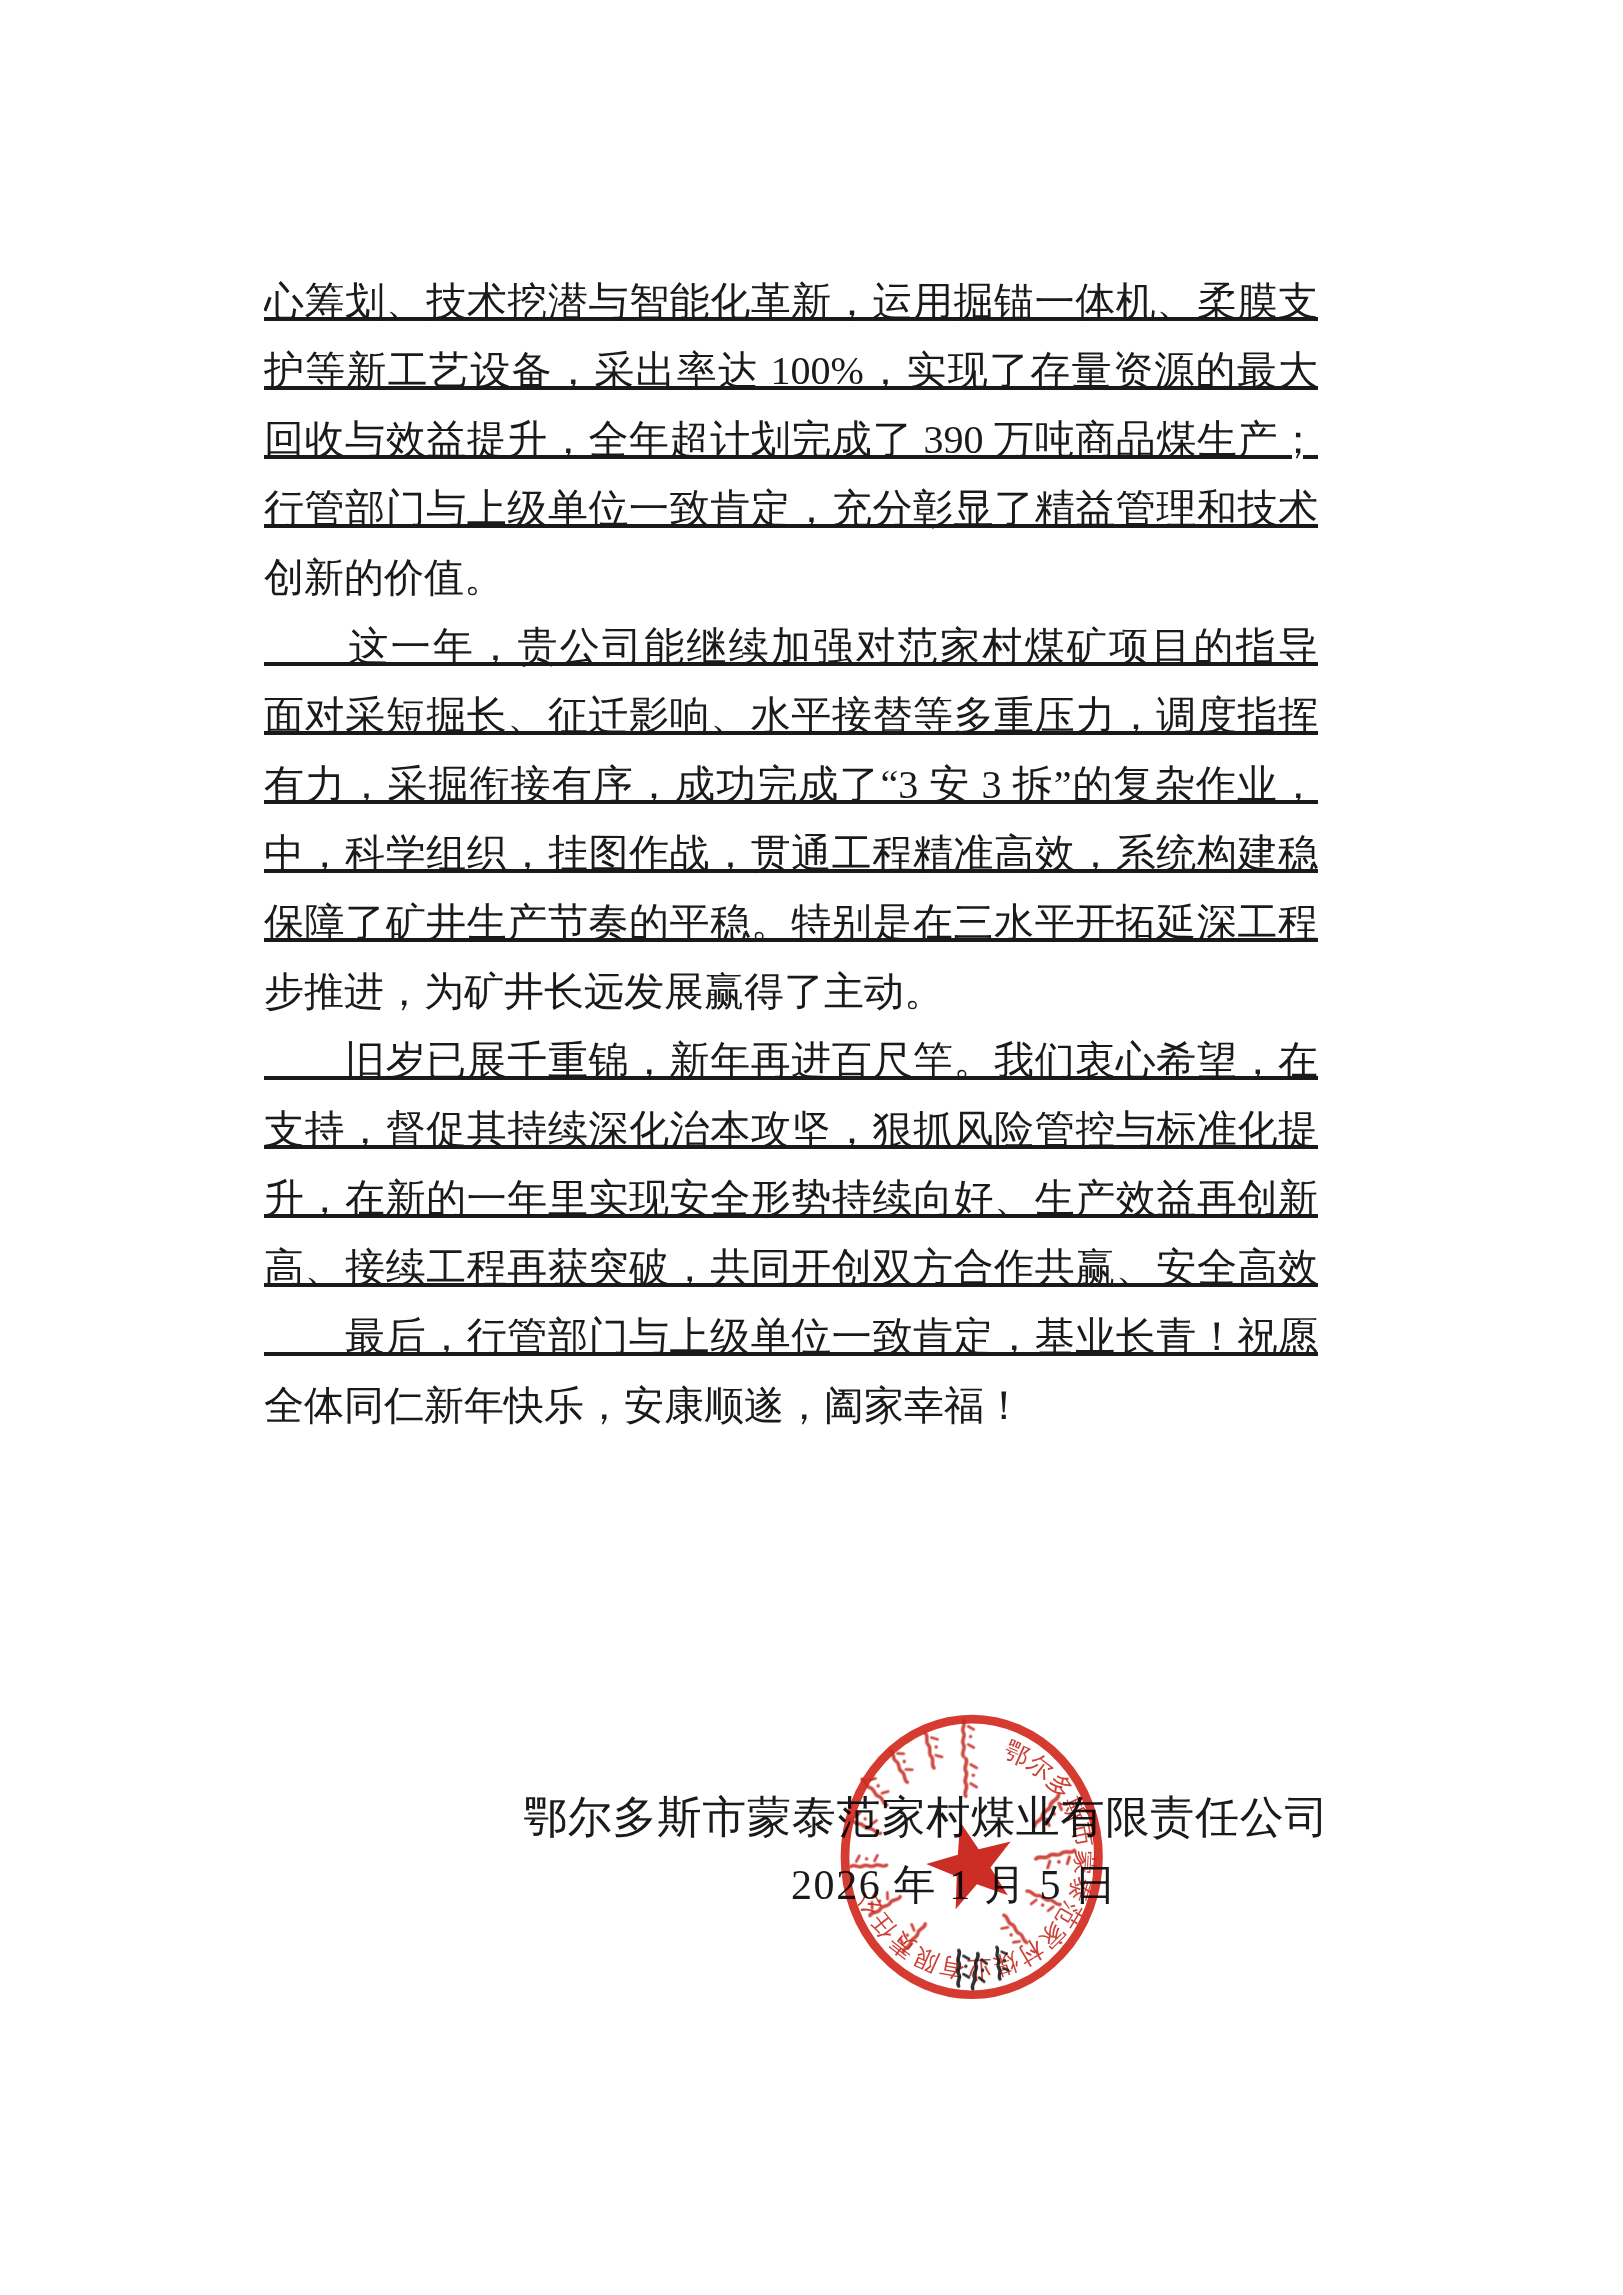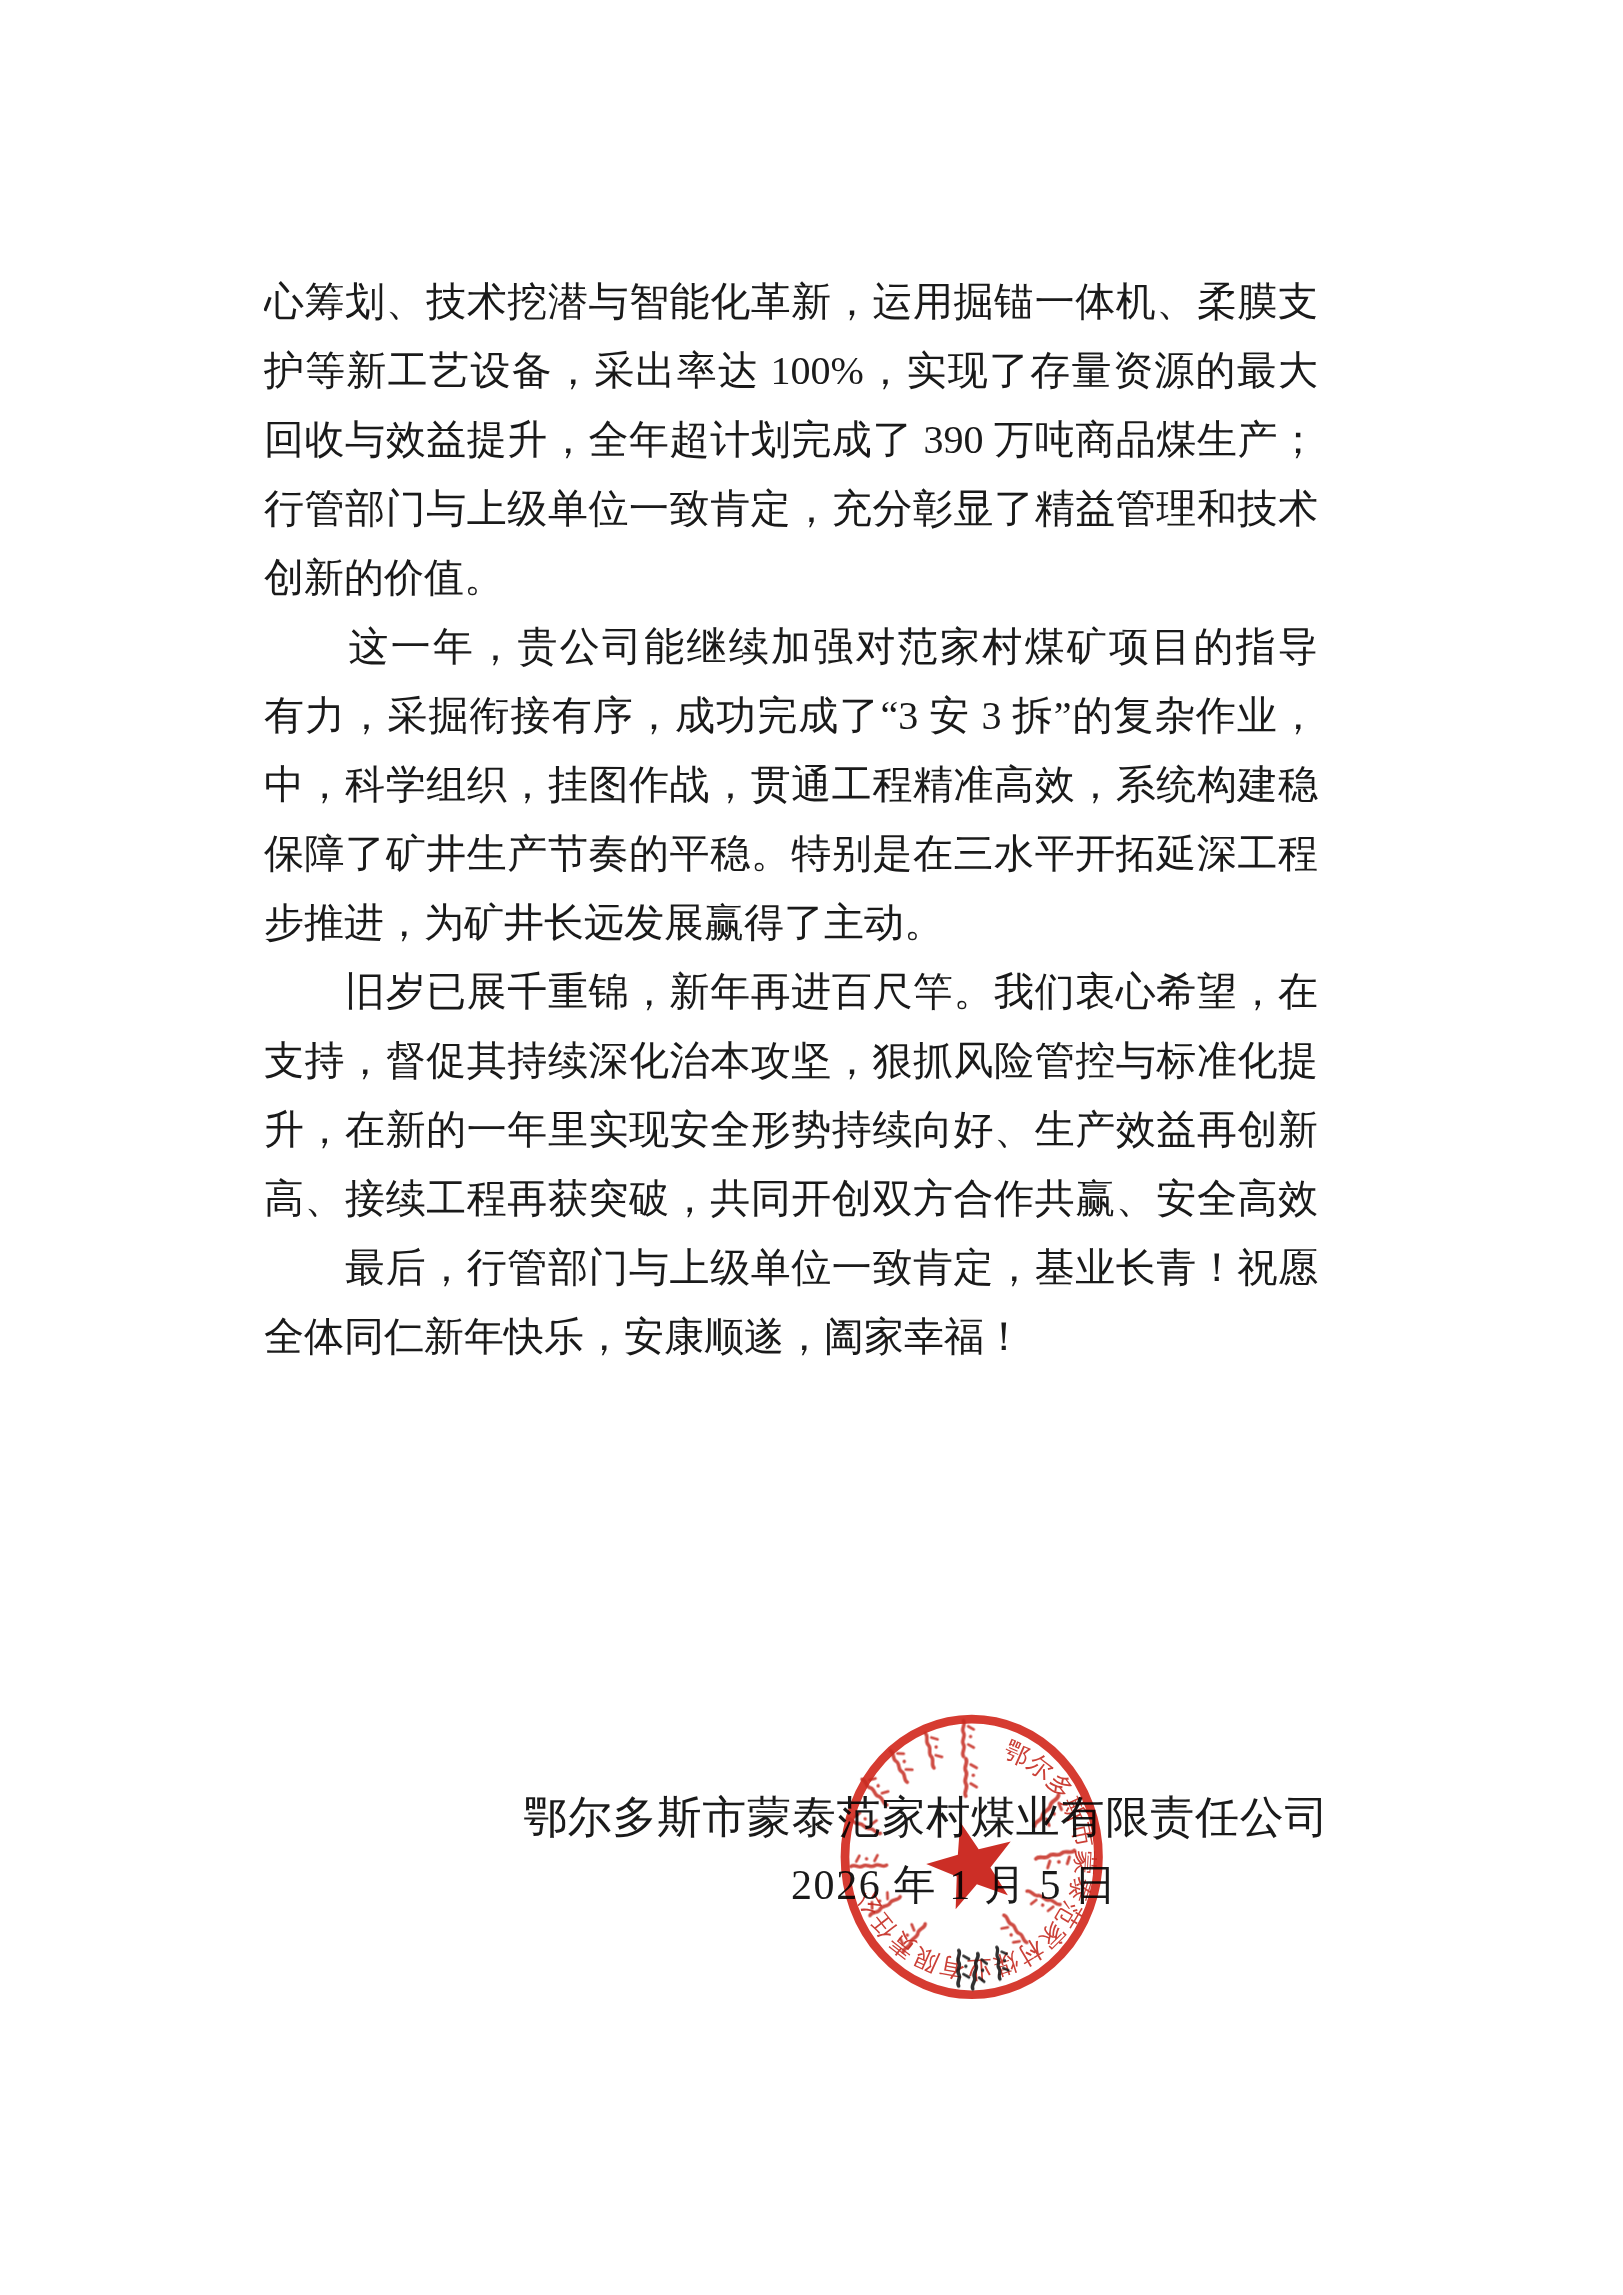--- a/index.html
+++ b/index.html
@@ -20,20 +20,21 @@
     line-height:69px;
     font-size:40px;
     white-space:nowrap;
     overflow:visible;
   }
   .line.fill{
     white-space:normal;
     text-align:justify;
     text-align-last:justify;
     overflow:hidden;
+    text-decoration:underline;
   }
   .sig-company{
     position:absolute;
     left:523px;top:1793px;
     font-size:44px;line-height:49px;
     letter-spacing:0.8px;
     white-space:nowrap;
   }
   .sig-date{
     position:absolute;
@@ -62,20 +63,21 @@
 
 <div class="page">
 
   <div class="body-text">
     <div class="line fill">心筹划、技术挖潜与智能化革新，运用掘锚一体机、柔膜支</div>
     <div class="line fill">护等新工艺设备，采出率达 100%，实现了存量资源的最大化</div>
     <div class="line fill">回收与效益提升，全年超计划完成了 390 万吨商品煤生产；</div>
     <div class="line fill">行管部门与上级单位一致肯定，充分彰显了精益管理和技术</div>
     <div class="line">创新的价值。</div>
     <div class="line fill">　　这一年，贵公司能继续加强对范家村煤矿项目的指导与。</div>
+    <div class="line fill">面对采短掘长、征迁影响、水平接替等多重压力，调度指挥</div>
     <div class="line fill">有力，采掘衔接有序，成功完成了“3 安 3 拆”的复杂作业，</div>
     <div class="line fill">中，科学组织，挂图作战，贯通工程精准高效，系统构建稳</div>
     <div class="line fill">保障了矿井生产节奏的平稳。特别是在三水平开拓延深工程</div>
     <div class="line">步推进，为矿井长远发展赢得了主动。</div>
     <div class="line fill">　　旧岁已展千重锦，新年再进百尺竿。我们衷心希望，在</div>
     <div class="line fill">支持，督促其持续深化治本攻坚，狠抓风险管控与标准化提</div>
     <div class="line fill">升，在新的一年里实现安全形势持续向好、生产效益再创新</div>
     <div class="line fill">高、接续工程再获突破，共同开创双方合作共赢、安全高效</div>
     <div class="line fill">　　最后，行管部门与上级单位一致肯定，基业长青！祝愿</div>
     <div class="line">全体同仁新年快乐，安康顺遂，阖家幸福！</div>

